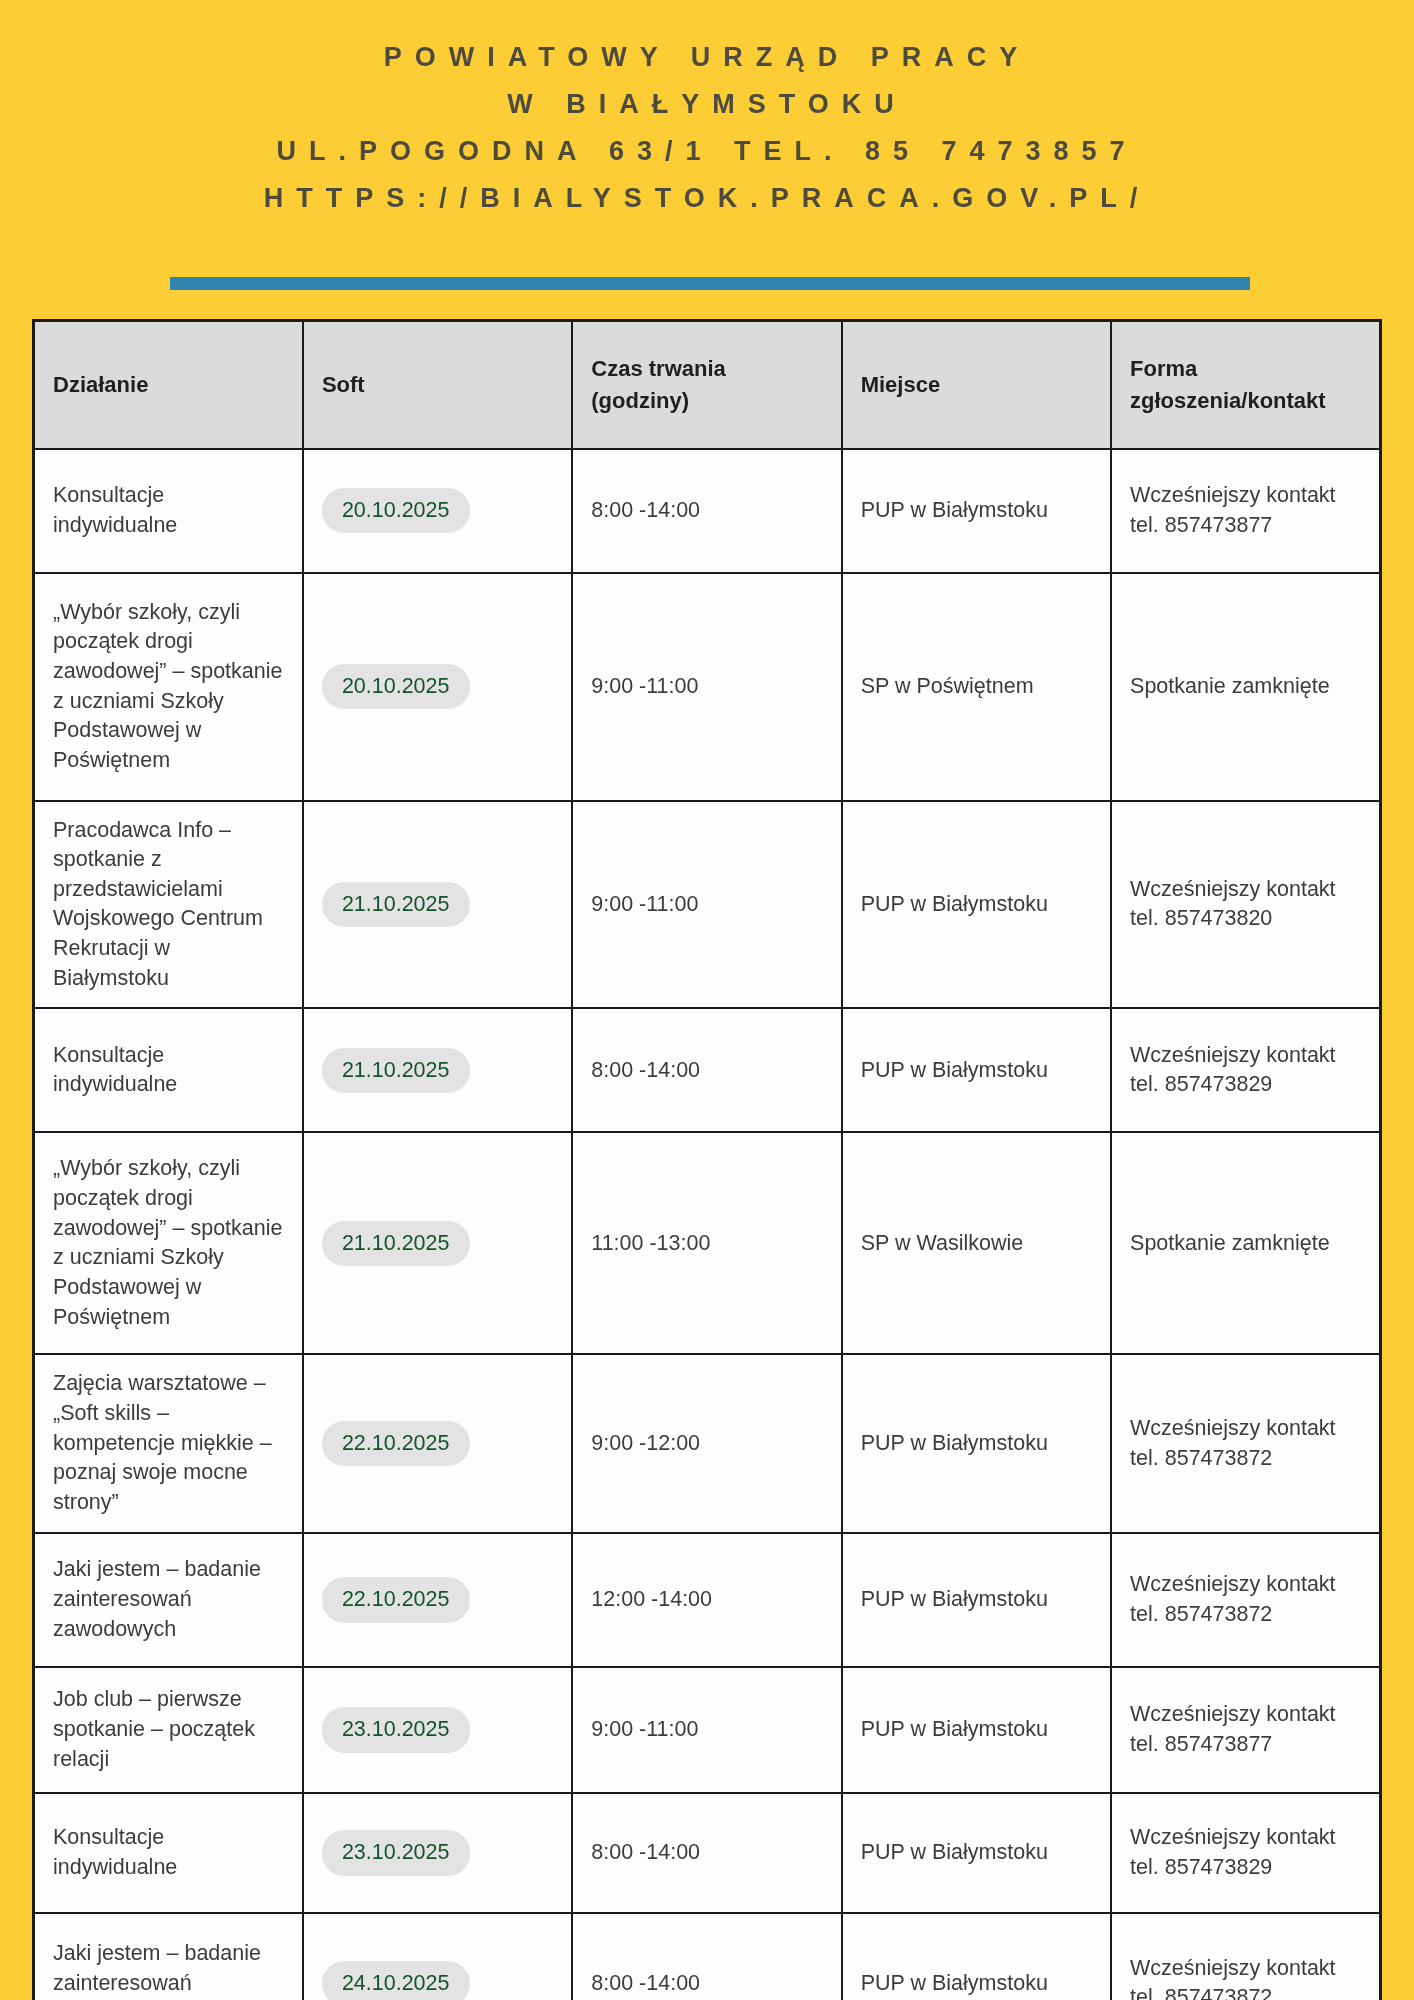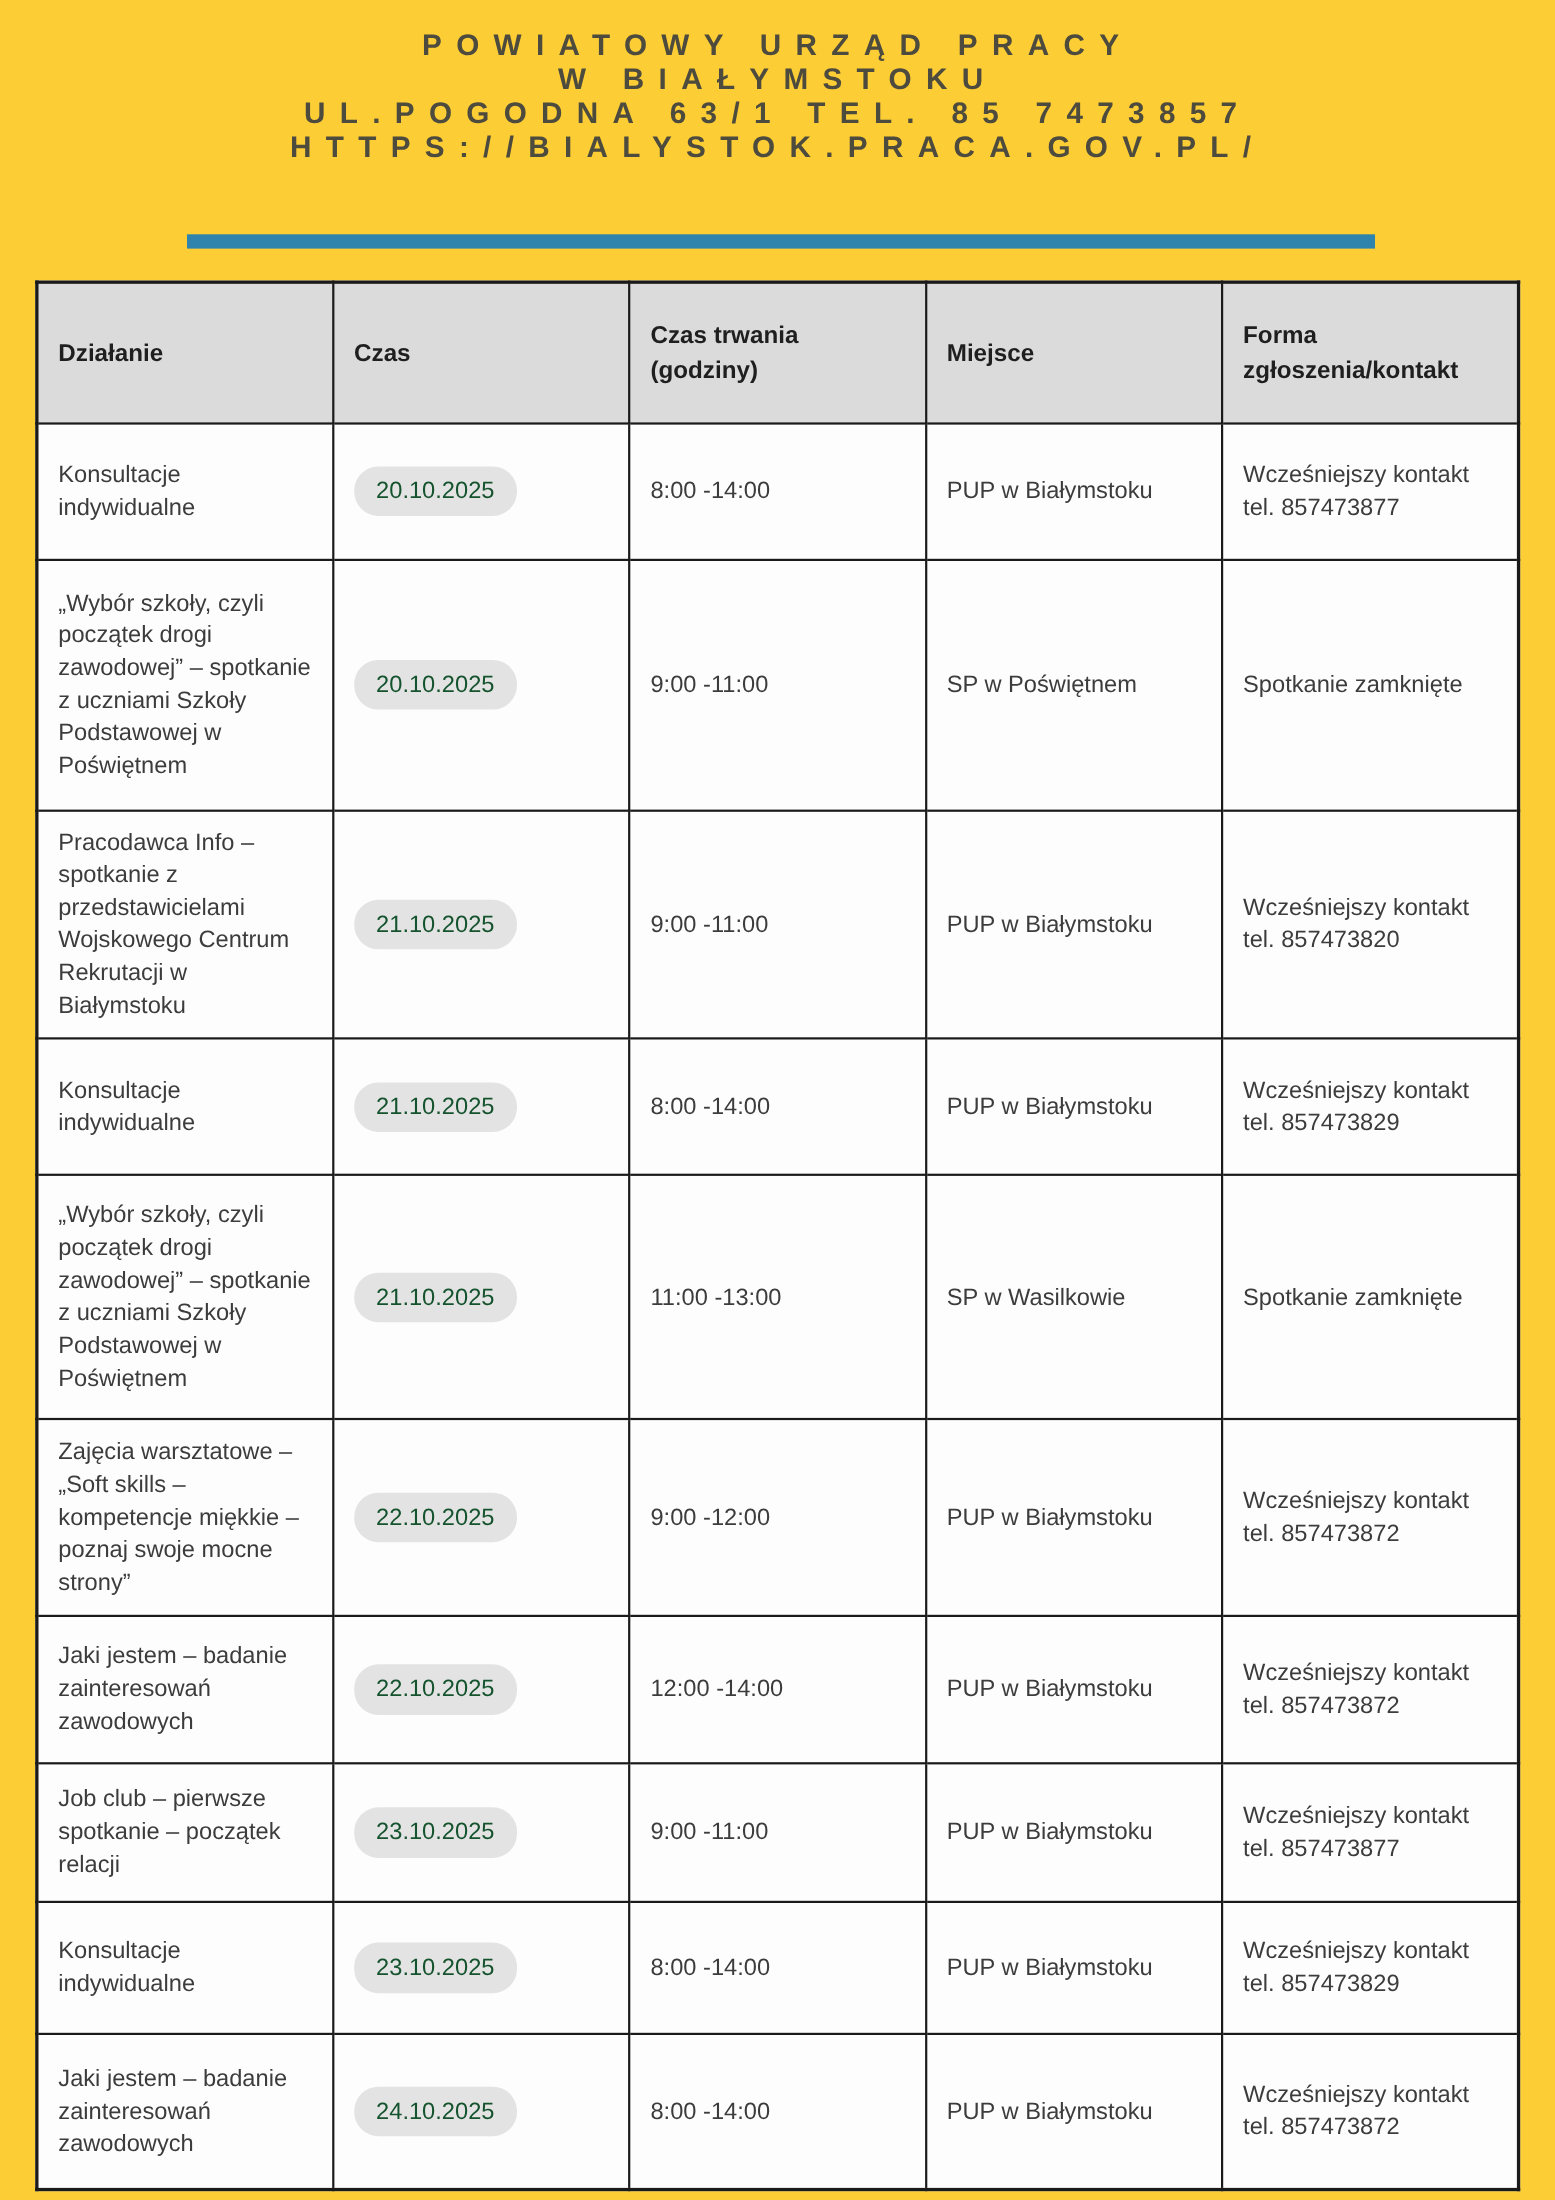--- a/index.html
+++ b/index.html
@@ -16,20 +16,21 @@
     padding-top: 26px;
     text-align: center;
   }
   .masthead-line {
     font-size: 27px;
     font-weight: 700;
     letter-spacing: 13px;
     line-height: 31px;
     color: #4D4A3E;
     white-space: nowrap;
+    margin-top: 16px;
   }
   .divider {
     width: 1080px;
     height: 13px;
     background: #2E84AD;
     margin: 63px 0 0 170px;
   }
 
   
   table.schedule {
@@ -101,21 +102,21 @@
   <colgroup>
       <col>
       <col>
       <col>
       <col>
       <col>
     </colgroup>
   <thead>
     <tr>
       <th>Działanie</th>
-      <th>Czas</th>
+      <th>Soft</th>
       <th>Czas trwania (godziny)</th>
       <th>Miejsce</th>
       <th>Forma zgłoszenia/kontakt</th>
     </tr>
   </thead>
   <tbody id="schedule-body">
       <tr>
         <td class="action-cell">Konsultacje indywidualne</td>
         <td class="date-cell"><span class="pill">20.10.2025</span></td>
         <td class="time-cell">8:00 -14:00</td>

